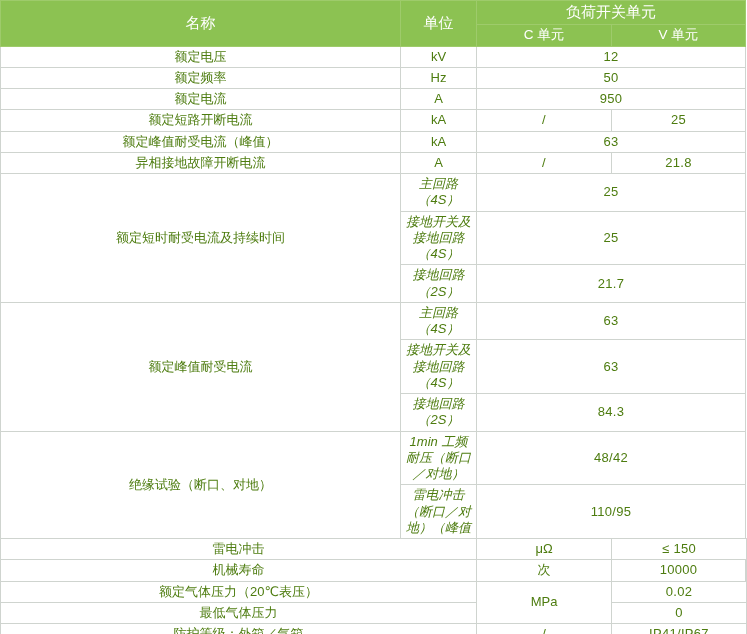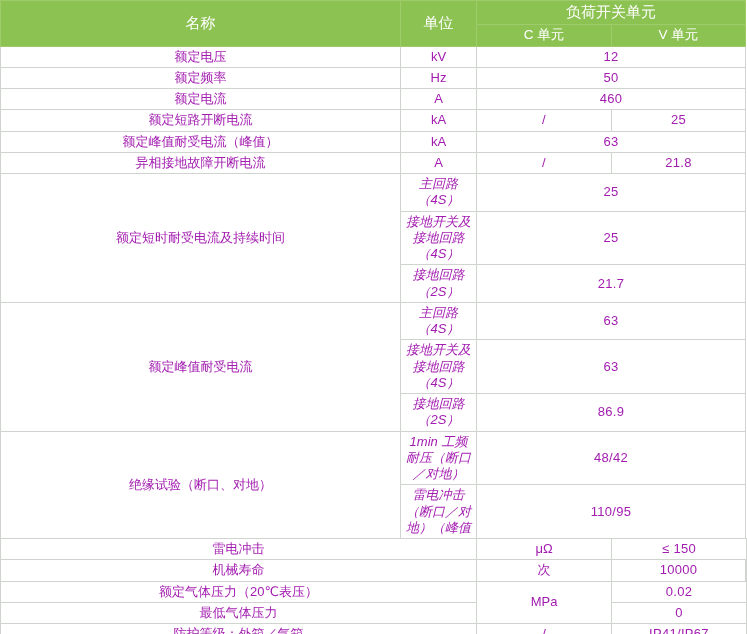--- a/index.html
+++ b/index.html
@@ -16,21 +16,21 @@
     border-collapse: collapse;
     width: 747px;
     height: 634px;
     table-layout: fixed;
   }
   #spec-table td, #spec-table th {
     border: 1px solid #cfd4cf;
     text-align: center;
     vertical-align: middle;
     font-size: 13px;
-    color: #a21caf;
+    color: #4d7c0f;
     font-weight: normal;
     padding: 2px 3px;
     line-height: 1.25;
   }
   #spec-table thead th {
     background: #8cc252;
     color: #ffffff;
     border: 1px solid #9ecb6b;
     font-size: 15px;
   }
@@ -80,21 +80,21 @@
 
     <tr>
       <td class="name-cell">额定频率</td>
       <td>Hz</td>
       <td class="value" colspan="2">50</td>
     </tr>
 
     <tr>
       <td class="name-cell">额定电流</td>
       <td>A</td>
-      <td class="value" colspan="2">460</td>
+      <td class="value" colspan="2">950</td>
     </tr>
 
     <tr>
       <td class="name-cell">额定短路开断电流</td>
       <td>kA</td>
       <td class="value">/</td>
       <td class="value">25</td>
     </tr>
 
     <tr>
@@ -128,21 +128,21 @@
       <td class="group-label" rowspan="3">额定峰值耐受电流</td>
       <td class="sub-name">主回路（4S）</td>
       <td class="value" colspan="2">63</td>
     </tr>
     <tr>
       <td class="sub-name">接地开关及接地回路（4S）</td>
       <td class="value" colspan="2">63</td>
     </tr>
     <tr>
       <td class="sub-name">接地回路（2S）</td>
-      <td class="value" colspan="2">86.9</td>
+      <td class="value" colspan="2">84.3</td>
     </tr>
 
     <tr>
       <td class="group-label" rowspan="2">绝缘试验（断口、对地）</td>
       <td class="sub-name">1min 工频耐压（断口／对地）</td>
       <td class="value" colspan="2">48/42</td>
     </tr>
     <tr>
       <td class="sub-name">雷电冲击（断口／对地）（峰值</td>
       <td class="value" colspan="2">110/95</td>

